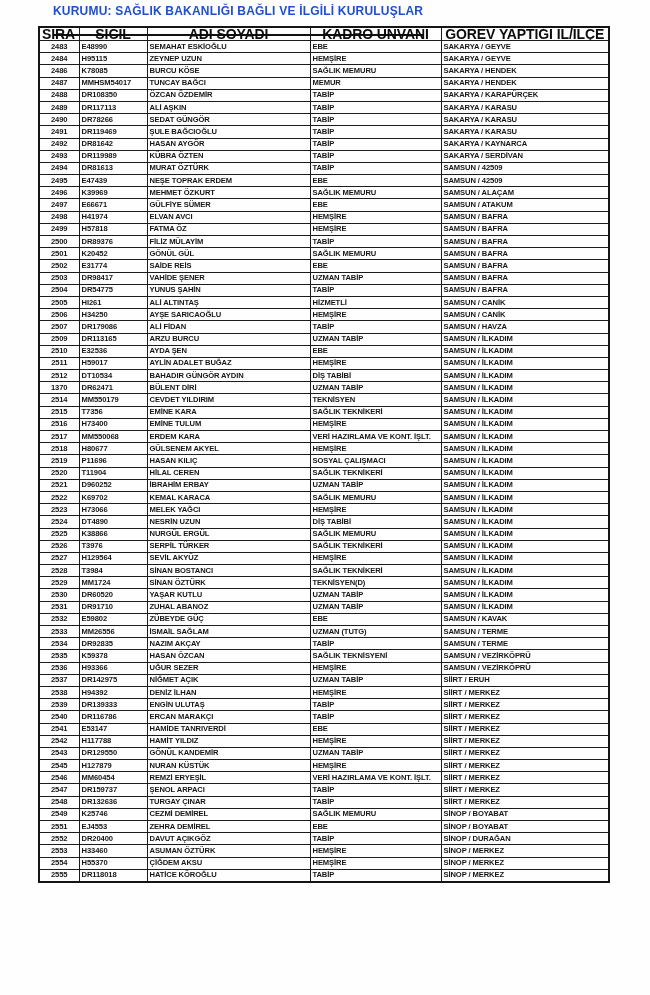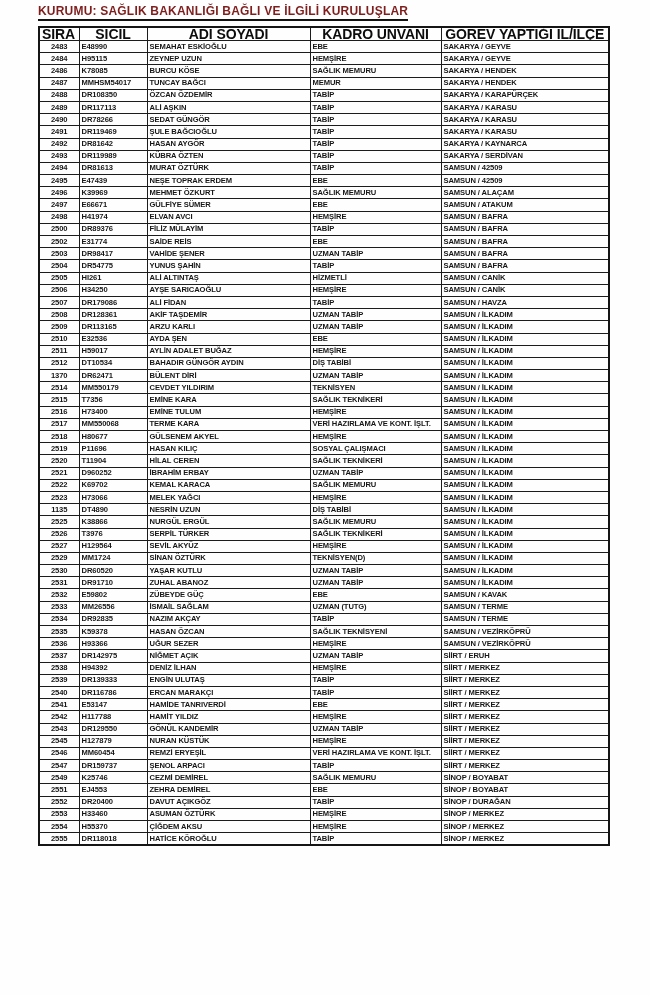--- a/index.html
+++ b/index.html
@@ -15,28 +15,28 @@
   .page {
     position: relative;
     width: 650px;
     height: 995px;
     background: #fefefe;
     color: #111;
   }
   .doc-title {
     position: absolute;
     top: 4px;
-    left: 38px;
+    left: 53px;
     font-size: 12px;
     font-weight: bold;
     letter-spacing: 0.2px;
-    color: #7f1d1d;
+    color: #1d4ed8;
     white-space: nowrap;
     border-bottom: 2px solid #111;
-    padding-bottom: 1px;
+    padding-bottom: 16px;
   }
   table.roster {
     position: absolute;
     top: 26px;
     left: 38px;
     width: 570px;
     border-collapse: collapse;
     table-layout: fixed;
     border: 2px solid #151515;
   }
@@ -191,24 +191,38 @@
           <td>SAMSUN / ATAKUM</td>
         </tr>
         <tr>
           <td class="num">2498</td>
           <td>H41974</td>
           <td>ELVAN AVCI</td>
           <td>HEMŞİRE</td>
           <td>SAMSUN / BAFRA</td>
         </tr>
         <tr>
+          <td class="num">2499</td>
+          <td>H57818</td>
+          <td>FATMA ÖZ</td>
+          <td>HEMŞİRE</td>
+          <td>SAMSUN / BAFRA</td>
+        </tr>
+        <tr>
           <td class="num">2500</td>
           <td>DR89376</td>
           <td>FİLİZ MÜLAYİM</td>
           <td>TABİP</td>
+          <td>SAMSUN / BAFRA</td>
+        </tr>
+        <tr>
+          <td class="num">2501</td>
+          <td>K20452</td>
+          <td>GÖNÜL GÜL</td>
+          <td>SAĞLIK MEMURU</td>
           <td>SAMSUN / BAFRA</td>
         </tr>
         <tr>
           <td class="num">2502</td>
           <td>E31774</td>
           <td>SAİDE REİS</td>
           <td>EBE</td>
           <td>SAMSUN / BAFRA</td>
         </tr>
         <tr>
@@ -240,30 +254,23 @@
           <td>SAMSUN / CANİK</td>
         </tr>
         <tr>
           <td class="num">2507</td>
           <td>DR179086</td>
           <td>ALİ FİDAN</td>
           <td>TABİP</td>
           <td>SAMSUN / HAVZA</td>
         </tr>
         <tr>
-          <td class="num">2508</td>
-          <td>DR128361</td>
-          <td>AKİF TAŞDEMİR</td>
-          <td>UZMAN TABİP</td>
-          <td>SAMSUN / İLKADIM</td>
-        </tr>
-        <tr>
           <td class="num">2509</td>
           <td>DR113165</td>
-          <td>ARZU KARLI</td>
+          <td>ARZU BURCU</td>
           <td>UZMAN TABİP</td>
           <td>SAMSUN / İLKADIM</td>
         </tr>
         <tr>
           <td class="num">2510</td>
           <td>E32536</td>
           <td>AYDA ŞEN</td>
           <td>EBE</td>
           <td>SAMSUN / İLKADIM</td>
         </tr>
@@ -305,21 +312,21 @@
         <tr>
           <td class="num">2516</td>
           <td>H73400</td>
           <td>EMİNE TULUM</td>
           <td>HEMŞİRE</td>
           <td>SAMSUN / İLKADIM</td>
         </tr>
         <tr>
           <td class="num">2517</td>
           <td>MM550068</td>
-          <td>TERME KARA</td>
+          <td>ERDEM KARA</td>
           <td>VERİ HAZIRLAMA VE KONT. İŞLT.</td>
           <td>SAMSUN / İLKADIM</td>
         </tr>
         <tr>
           <td class="num">2518</td>
           <td>H80677</td>
           <td>GÜLSENEM AKYEL</td>
           <td>HEMŞİRE</td>
           <td>SAMSUN / İLKADIM</td>
         </tr>
@@ -352,21 +359,21 @@
           <td>SAMSUN / İLKADIM</td>
         </tr>
         <tr>
           <td class="num">2523</td>
           <td>H73066</td>
           <td>MELEK YAĞCI</td>
           <td>HEMŞİRE</td>
           <td>SAMSUN / İLKADIM</td>
         </tr>
         <tr>
-          <td class="num">1135</td>
+          <td class="num">2524</td>
           <td>DT4890</td>
           <td>NESRİN UZUN</td>
           <td>DİŞ TABİBİ</td>
           <td>SAMSUN / İLKADIM</td>
         </tr>
         <tr>
           <td class="num">2525</td>
           <td>K38866</td>
           <td>NURGÜL ERGÜL</td>
           <td>SAĞLIK MEMURU</td>
@@ -377,20 +384,27 @@
           <td>T3976</td>
           <td>SERPİL TÜRKER</td>
           <td>SAĞLIK TEKNİKERİ</td>
           <td>SAMSUN / İLKADIM</td>
         </tr>
         <tr>
           <td class="num">2527</td>
           <td>H129564</td>
           <td>SEVİL AKYÜZ</td>
           <td>HEMŞİRE</td>
+          <td>SAMSUN / İLKADIM</td>
+        </tr>
+        <tr>
+          <td class="num">2528</td>
+          <td>T3984</td>
+          <td>SİNAN BOSTANCI</td>
+          <td>SAĞLIK TEKNİKERİ</td>
           <td>SAMSUN / İLKADIM</td>
         </tr>
         <tr>
           <td class="num">2529</td>
           <td>MM1724</td>
           <td>SİNAN ÖZTÜRK</td>
           <td>TEKNİSYEN(D)</td>
           <td>SAMSUN / İLKADIM</td>
         </tr>
         <tr>
@@ -502,20 +516,27 @@
           <td class="num">2546</td>
           <td>MM60454</td>
           <td>REMZİ ERYEŞİL</td>
           <td>VERİ HAZIRLAMA VE KONT. İŞLT.</td>
           <td>SİİRT / MERKEZ</td>
         </tr>
         <tr>
           <td class="num">2547</td>
           <td>DR159737</td>
           <td>ŞENOL ARPACI</td>
+          <td>TABİP</td>
+          <td>SİİRT / MERKEZ</td>
+        </tr>
+        <tr>
+          <td class="num">2548</td>
+          <td>DR132636</td>
+          <td>TURGAY ÇINAR</td>
           <td>TABİP</td>
           <td>SİİRT / MERKEZ</td>
         </tr>
         <tr>
           <td class="num">2549</td>
           <td>K25746</td>
           <td>CEZMİ DEMİREL</td>
           <td>SAĞLIK MEMURU</td>
           <td>SİNOP / BOYABAT</td>
         </tr>

